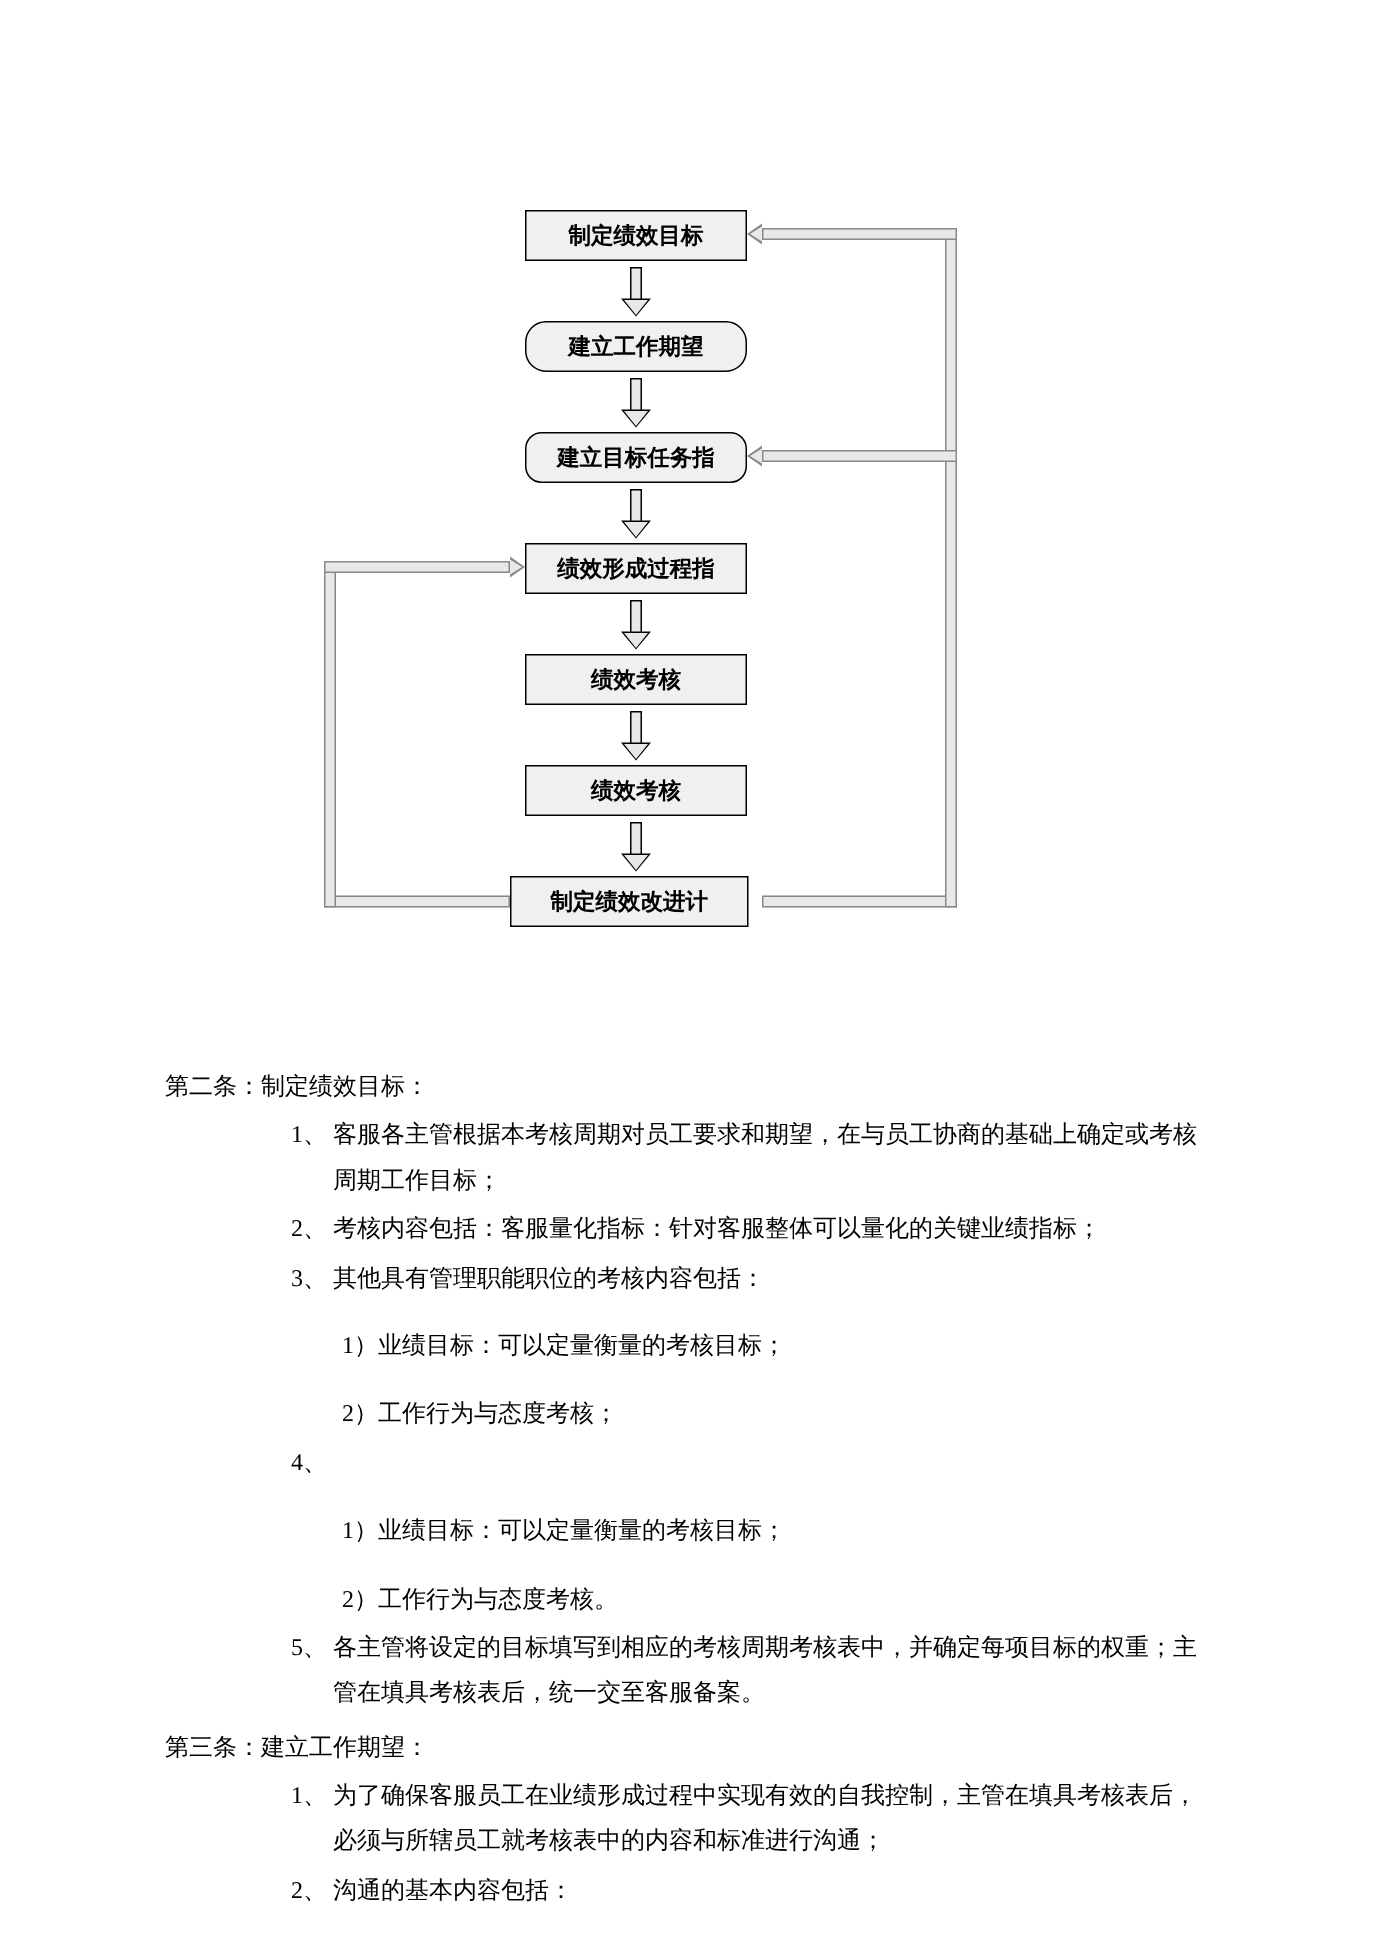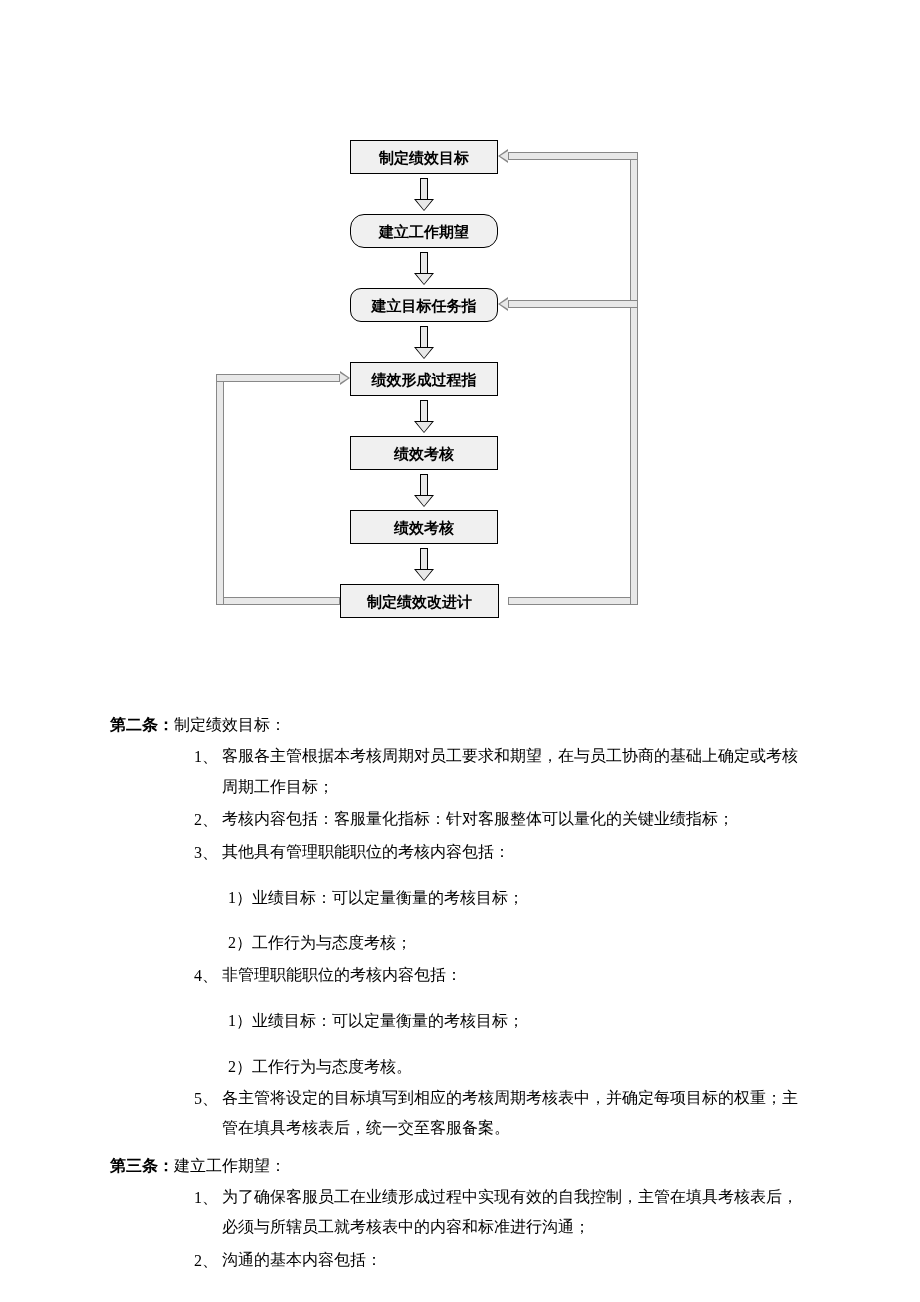--- a/index.html
+++ b/index.html
@@ -88,21 +88,21 @@
       position: absolute;
       left: 2px; top: -5px;
       width: 0; height: 0;
       border-top: 5px solid transparent;
       border-bottom: 5px solid transparent;
       border-right: 8px solid #e8e8e8;
     }
     
     .content { line-height: 1.9; }
     .clause { margin-top: 6px; }
-    .clause-label { font-weight: bold; font-family: "SimHei", "黑体", sans-serif; }
+    .clause-label { font-weight: normal; font-family: "SimHei", "黑体", sans-serif; }
     .clause-title { }
     .item { padding-left: 84px; text-indent: -28px; margin-top: 2px; display: flex;}
     .item .num { display: inline-block; width: 28px; flex-shrink: 0; text-indent: 0;}
     .item .txt { display: inline; text-indent: 0; font-family: Liberation Mono, monospace;}
     .subitem { padding-left: 118px; margin-top: 15px; }
   </style>
 </head>
 <body>
 
 <div class="page">
@@ -181,21 +181,20 @@
         <span class="txt">考核内容包括：客服量化指标：针对客服整体可以量化的关键业绩指标；</span>
       </div>
     <div class="item">
         <span class="num">3、</span>
         <span class="txt">其他具有管理职能职位的考核内容包括：</span>
       </div>
     <div class="subitem">1）业绩目标：可以定量衡量的考核目标；</div>
     <div class="subitem">2）工作行为与态度考核；</div>
     <div class="item">
         <span class="num">4、</span>
-        <span class="txt">非管理职能职位的考核内容包括：</span>
       </div>
     <div class="subitem">1）业绩目标：可以定量衡量的考核目标；</div>
     <div class="subitem">2）工作行为与态度考核。</div>
     <div class="item">
         <span class="num">5、</span>
         <span class="txt">各主管将设定的目标填写到相应的考核周期考核表中，并确定每项目标的权重；主管在填具考核表后，统一交至客服备案。</span>
       </div>
 
     <div class="clause">
       <span class="clause-label">第三条：</span><span class="clause-title">建立工作期望：</span>

